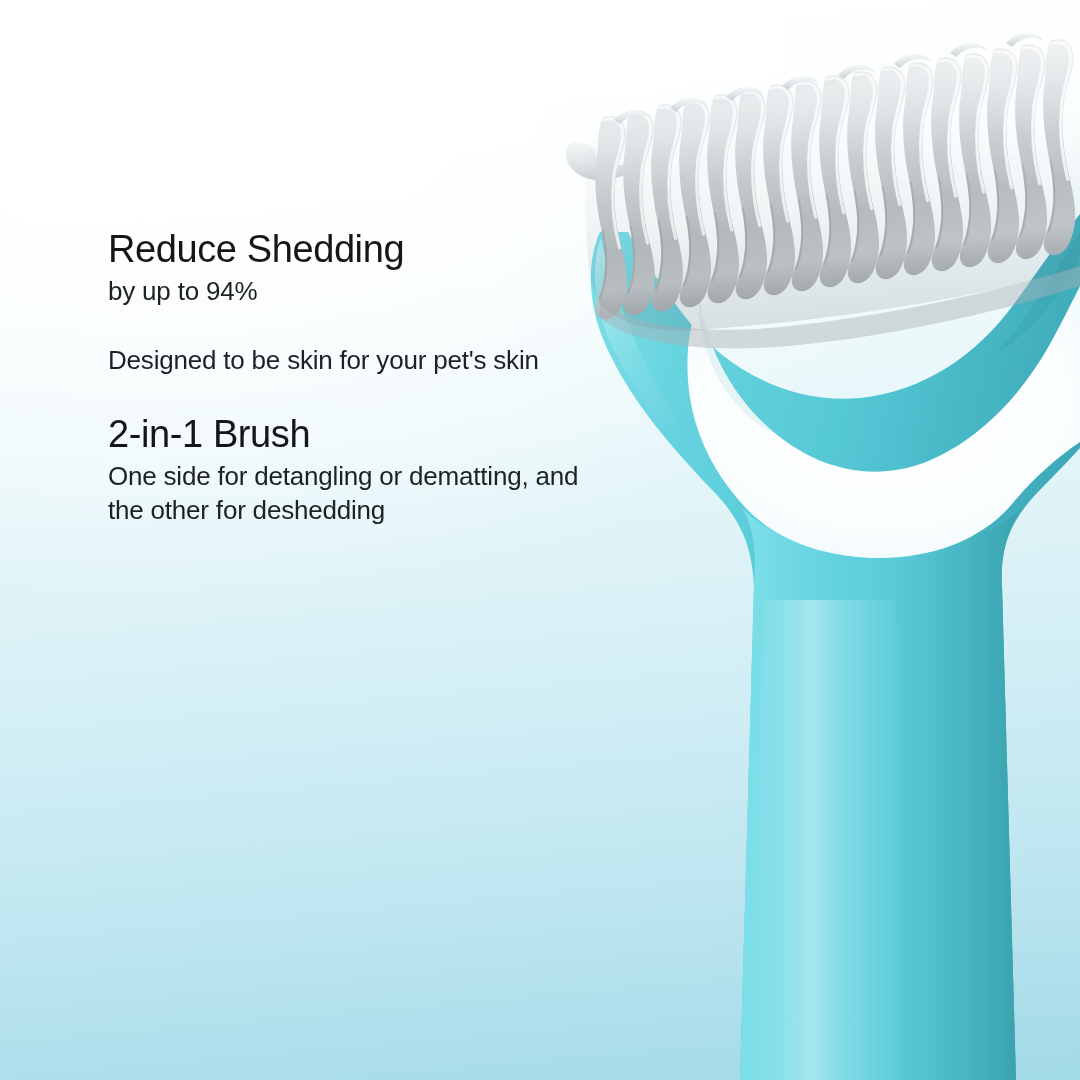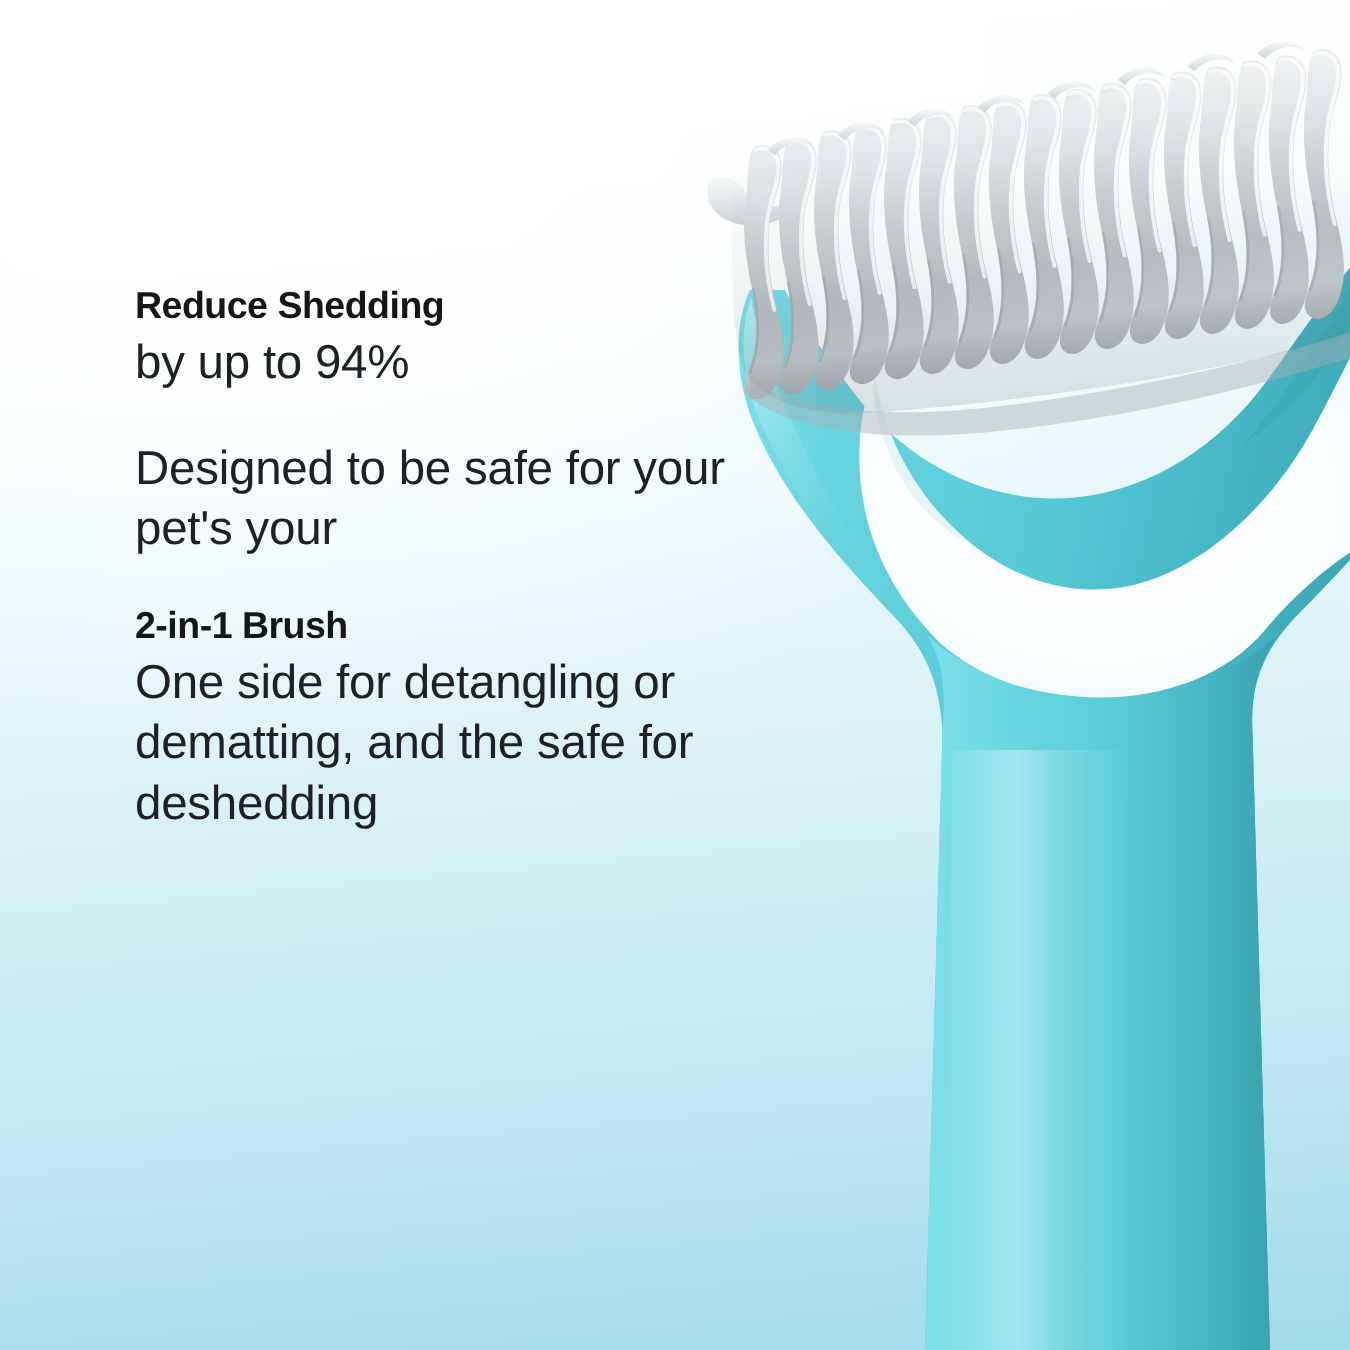--- a/index.html
+++ b/index.html
@@ -42,30 +42,30 @@
     position: absolute;
     left: 108px;
     top: 228px;
     width: 500px;
   }
 
   .feature-block { margin-bottom: 36px; }
   .feature-block:last-child { margin-bottom: 12px; }
 
   .feature-heading {
-    font-size: 30px;
-    font-weight: bold;
+    font-size: 38px;
+    font-weight: normal;
     line-height: 1.13;
     color: #141619;
     letter-spacing: -0.4px;
     margin: 0 0 4px 0;
   }
 
   .feature-body {
-    font-size: 38px;
+    font-size: 26px;
     font-weight: 400;
     line-height: 1.28;
     color: #1d2024;
     letter-spacing: -0.2px;
     margin: 0;
     max-width: 480px;
   }
 </style>
 </head>
 <body>
@@ -304,22 +304,22 @@
 
     <div class="feature-block">
       <p class="feature-heading">Reduce Shedding</p>
       <p class="feature-body">by up to 94%</p>
     </div>
 
     <div class="feature-block">
     </div>
 
     <div class="feature-block">
-      <p class="feature-body">Designed to be safe for your pet's your</p>
+      <p class="feature-body">Designed to be skin for your pet's skin</p>
     </div>
 
     <div class="feature-block">
       <p class="feature-heading">2-in-1 Brush</p>
-      <p class="feature-body">One side for detangling or dematting, and the safe for deshedding</p>
+      <p class="feature-body">One side for detangling or dematting, and the other for deshedding</p>
     </div>
 
   </div>
 </div>
 
 </body></html>

